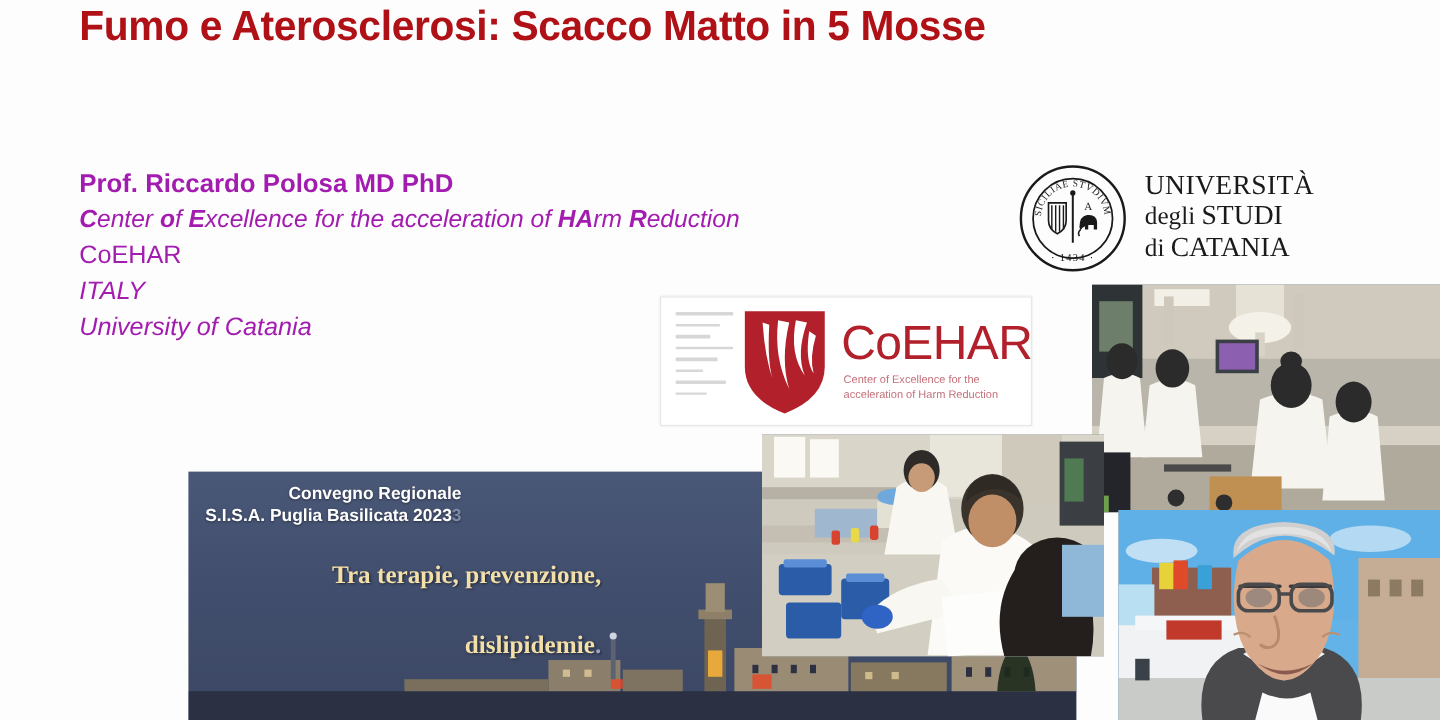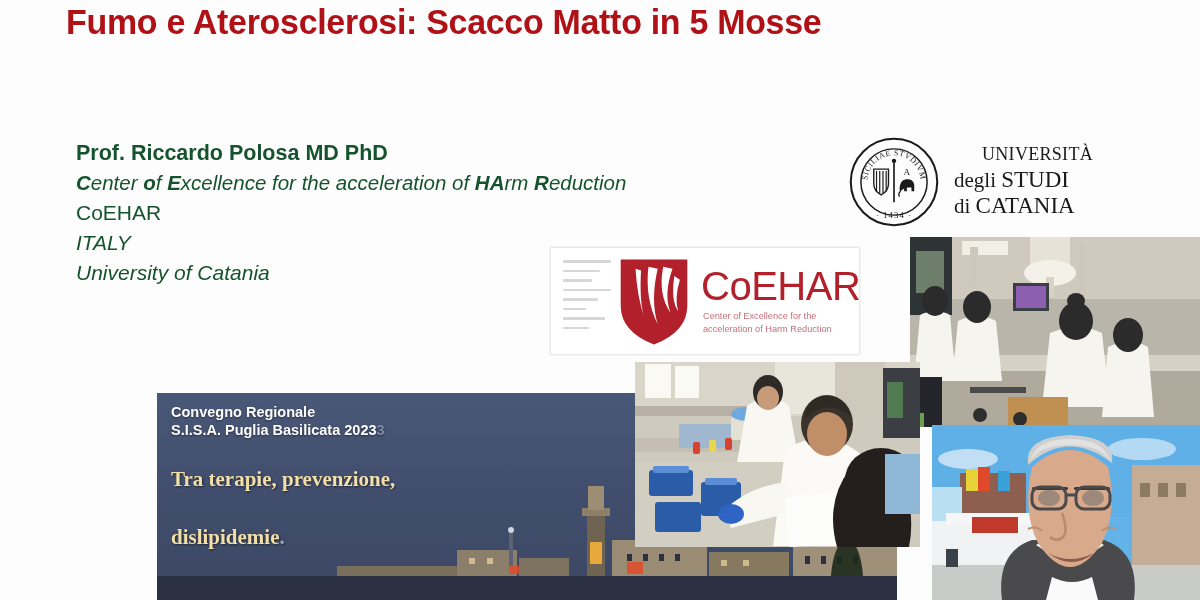--- a/index.html
+++ b/index.html
@@ -18,37 +18,37 @@
     position:absolute;left:66px;top:2px;
     font-size:35px;font-weight:bold;
     color:#B01116;
     letter-spacing:-0.3px;
     white-space:nowrap;
     font-family:"Liberation Sans", sans-serif;
     transform:scaleX(0.97);transform-origin:left top;
   }
 
   
-  .presenter{position:absolute;left:76px;top:138px;color:#14532d;}
+  .presenter{position:absolute;left:66px;top:138px;color:#a21caf;}
   .presenter .ln{font-size:21.5px;line-height:30px;white-space:nowrap;}
   .ln.name{font-weight:bold;font-size:21.5px;}
   .ln.center{font-style:italic;font-size:20.5px;}
   .ln.center b{font-weight:bold;font-style:italic;}
   .ln.plain{font-style:normal;font-size:21px;}
   .ln.ital{font-style:italic;font-size:21px;}
 
   
   .unict{position:absolute;left:848px;top:136px;width:240px;height:92px;}
   .unict .seal{position:absolute;left:0;top:0;width:92px;height:92px;}
   .unict .wordmark{
     position:absolute;left:106px;top:6px;
     font-family:"Liberation Serif", serif;
     color:#1a1a1a;line-height:25px;
   }
-  .unict .wm1{font-size:18px;letter-spacing:0.3px;margin-left:28px;}
+  .unict .wm1{font-size:23px;letter-spacing:0.3px;}
   .unict .wm2{font-size:23px;}
   .unict .wm3{font-size:23px;}
   .wm2 .sm,.wm3 .sm{font-size:21px;}
 
   
   .coehar-card{
     position:absolute;left:550px;top:247px;width:308px;height:106px;
     background:#ffffff;border:1px solid #e8e8e8;
     box-shadow:0 0 2px rgba(0,0,0,.10);
     overflow:hidden;
@@ -64,20 +64,21 @@
   .coehar-tag{
     position:absolute;left:152px;top:62px;width:150px;
     font-size:9.2px;line-height:12.5px;color:#C4707A;
   }
 
   
   .poster{
     position:absolute;left:157px;top:393px;width:740px;height:207px;
     background:linear-gradient(#4a5878 0%, #414e6d 45%, #3b4764 100%);
     overflow:hidden;
+    text-align:right;
   }
   .poster .skyline{position:absolute;left:0;right:0;bottom:0;height:120px;}
   .poster-head{
     position:absolute;left:14px;top:10px;
     color:#ffffff;font-weight:bold;font-size:14.5px;line-height:18px;
     text-shadow:0 1px 2px rgba(0,0,0,.45);white-space:nowrap;
   }
   .poster-head .yr-ghost{color:#7f8aa4;}
   .poster-sub{
     position:absolute;left:14px;top:72px;width:330px;

